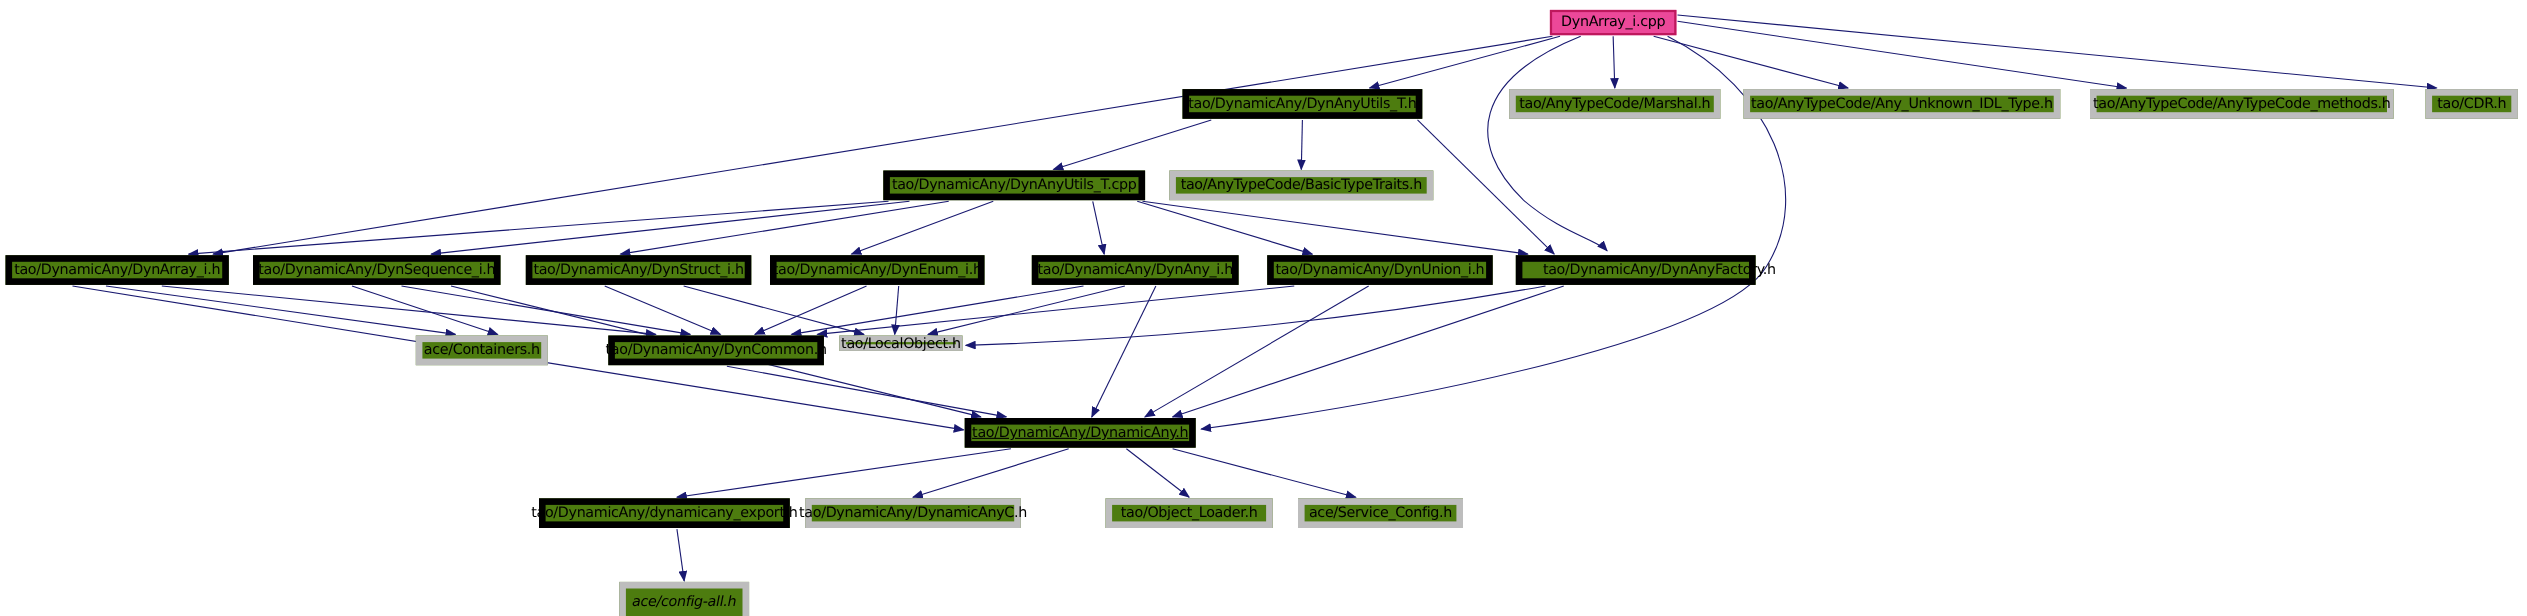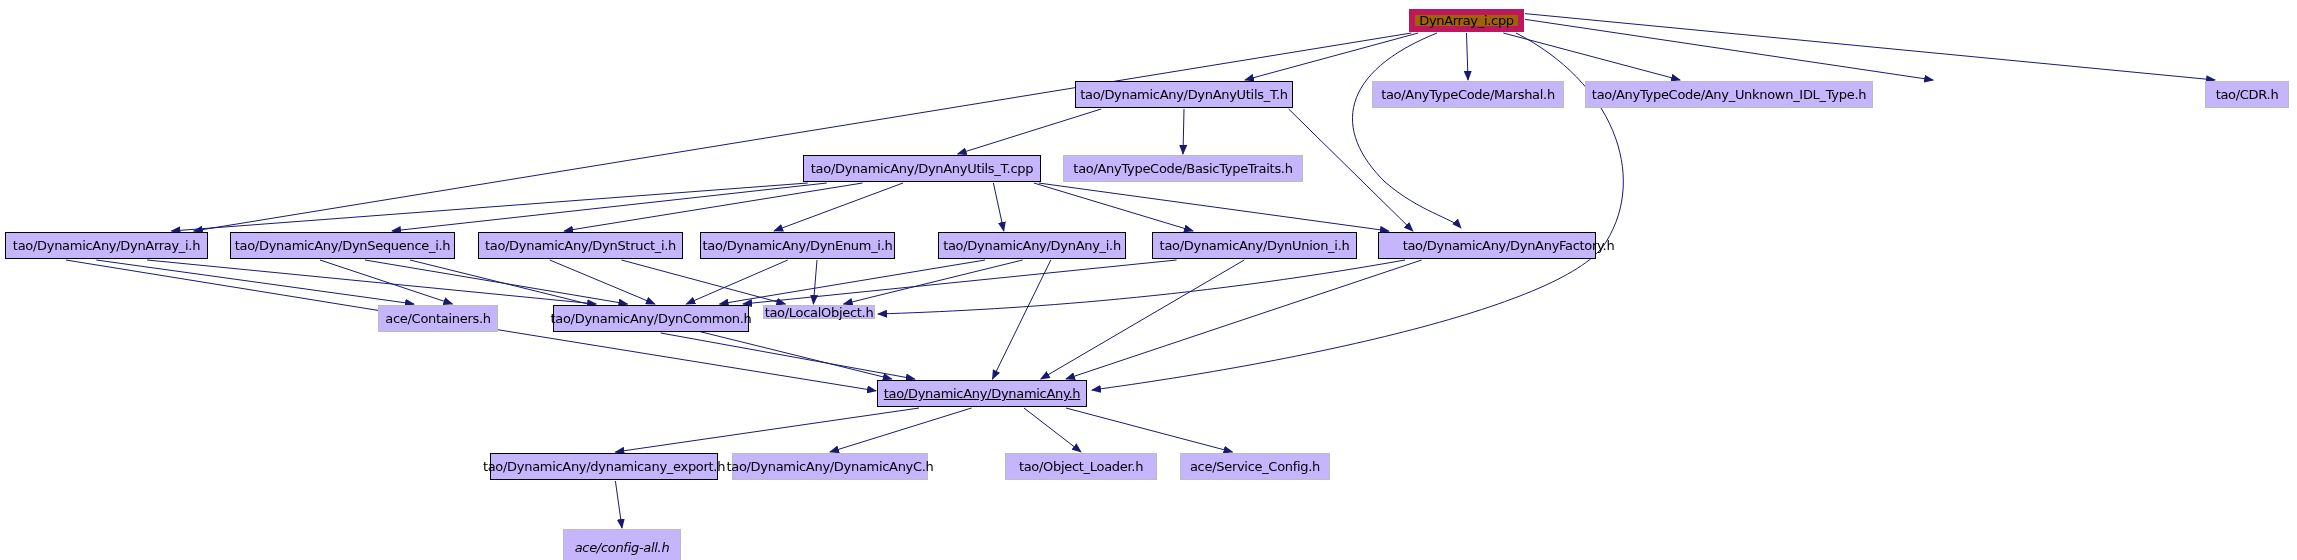--- a/index.html
+++ b/index.html
@@ -8,29 +8,29 @@
     width:2297px; height:560px;
     background:#ffffff;
     font-family:"DejaVu Sans", "Liberation Sans", sans-serif;
     overflow:hidden;
   }
   #edge-layer { position:absolute; left:0; top:0; }
   .edge { fill:none; stroke-width:1px; }
   .node {
     position:absolute;
     box-sizing:border-box;
-    background:#c4b5fd;
-    border:1px solid #0f172a;
+    background:#4d7c0f;
+    border:6px solid #0f172a;
     display:flex; align-items:center; justify-content:center;
     font-size:13px; letter-spacing:-0.3px; white-space:nowrap;
     color:#000000;
   }
   .node.external { border-color:#bdbdbd; }
   .node.internal { border-color:#000000; cursor:pointer; }
-  .node.current  { border:6px solid #be185d; background:#a16207; }
+  .node.current  { border:2px solid #be185d; background:#ec4899; }
 </style>
 </head>
 <body>
 
 <div id="canvas">
   <svg id="edge-layer" width="2297" height="560" viewBox="0 0 2297 560">
     <defs>
       <marker id="arrow" markerWidth="10" markerHeight="8" refX="9" refY="4" orient="auto" markerUnits="userSpaceOnUse">
         <path d="M0,0 L10,4 L0,8 z" fill="#191970"></path>
       </marker>
@@ -83,20 +83,23 @@
     </div>
     <div class="node internal" style="left: 1075px; top: 81px; width: 218px; height: 27px;">
       <span>tao/DynamicAny/DynAnyUtils_T.h</span>
     </div>
     <div class="node external" style="left: 1372px; top: 81px; width: 192px; height: 27px;">
       <span>tao/AnyTypeCode/Marshal.h</span>
     </div>
     <div class="node external" style="left: 1585px; top: 81px; width: 288px; height: 27px;">
       <span>tao/AnyTypeCode/Any_Unknown_IDL_Type.h</span>
     </div>
+    <div class="node external" style="left: 1900px; top: 81px; width: 276px; height: 27px;">
+      <span>tao/AnyTypeCode/AnyTypeCode_methods.h</span>
+    </div>
     <div class="node external" style="left: 2205px; top: 81px; width: 84px; height: 27px;">
       <span>tao/CDR.h</span>
     </div>
     <div class="node internal" style="left: 803px; top: 155px; width: 238px; height: 27px;">
       <span>tao/DynamicAny/DynAnyUtils_T.cpp</span>
     </div>
     <div class="node external" style="left: 1063px; top: 155px; width: 240px; height: 27px;">
       <span>tao/AnyTypeCode/BasicTypeTraits.h</span>
     </div>
     <div class="node internal" style="left: 5px; top: 232px; width: 203px; height: 27px;">

